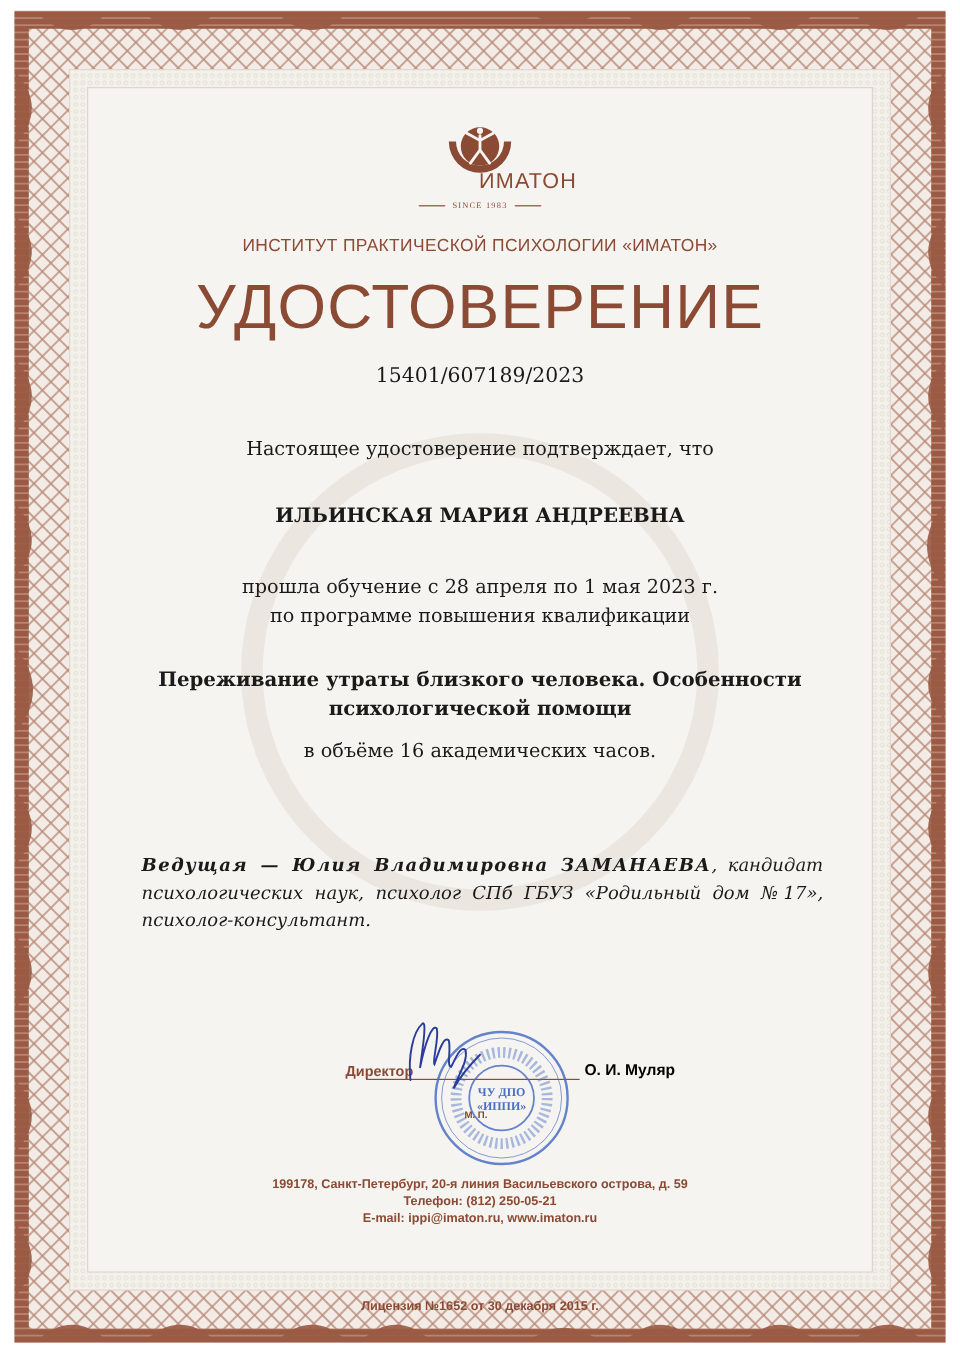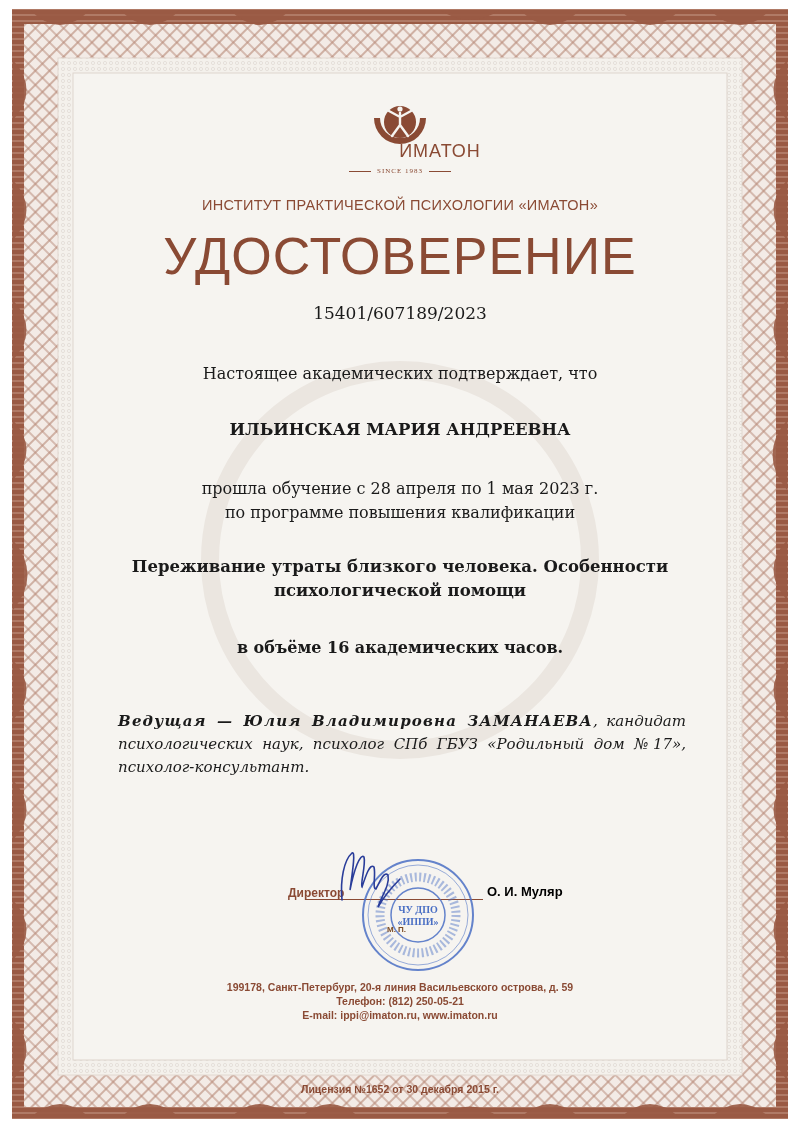--- a/index.html
+++ b/index.html
@@ -12,21 +12,21 @@
   .brand { color: #8a4a34; }
   .logo-name { top: 141px; font-size: 18px; letter-spacing: 1px; font-family: "Liberation Sans", sans-serif; padding-left: 40px; }
   .logo-since { top: 167px; font-size: 7px; letter-spacing: 1px; font-family: "Liberation Serif", serif; }
   .institute { top: 197px; font-size: 14.5px; letter-spacing: 0.3px; font-family: "Liberation Sans", sans-serif; color: #8a4a34; }
   .doc-title { top: 226px; font-size: 52px; font-family: "Liberation Sans", sans-serif; color: #8a4a34; letter-spacing: 1px; text-align: center; }
   .doc-number { top: 303px; font-size: 17px; font-weight: normal; }
   .confirm { top: 364px; font-size: 16px; }
   .name { top: 420px; font-size: 16.5px; font-weight: bold; }
   .period { top: 477px; font-size: 16px; line-height: 24px; }
   .program { top: 555px; font-size: 16.5px; font-weight: bold; line-height: 24px; }
-  .hours { top: 638px; font-size: 16px; font-weight: bold; }
+  .hours { top: 616px; font-size: 16px; }
 
   .lecturer {
     position: absolute; left: 118px; width: 568px; top: 710px;
     font-size: 15px; line-height: 23px; font-style: italic; text-align: justify;
     color: #1a1a1a;
   }
   .lecturer b { font-weight: bold; letter-spacing: 1.2px; }
 
   .director-label { position: absolute; left: 240px; top: 886px; font-size: 12px; font-weight: bold; color: #8a4a34; font-family: "Liberation Sans", sans-serif; margin-left: 48px; }
   .sign-line { position: absolute; left: 305px; top: 899px; width: 178px; height: 1px; background: #8a4a34; }
@@ -120,21 +120,21 @@
   </svg>
   <div class="txt logo-name brand">ИМАТОН</div>
   <div class="txt logo-since brand">
     <span style="display:inline-block;width:22px;height:1px;background:#8a4a34;vertical-align:middle;margin-right:6px;"></span><span>SINCE 1983</span><span style="display:inline-block;width:22px;height:1px;background:#8a4a34;vertical-align:middle;margin-left:6px;"></span>
   </div>
 
   <div class="txt institute">ИНСТИТУТ ПРАКТИЧЕСКОЙ ПСИХОЛОГИИ «ИМАТОН»</div>
   <div class="txt doc-title">УДОСТОВЕРЕНИЕ</div>
   <div class="txt doc-number serif">15401/607189/2023</div>
 
-  <div class="txt confirm serif">Настоящее академических подтверждает, что</div>
+  <div class="txt confirm serif">Настоящее удостоверение подтверждает, что</div>
   <div class="txt name serif">ИЛЬИНСКАЯ МАРИЯ АНДРЕЕВНА</div>
 
   <div class="txt period serif">
     <div>прошла обучение с 28 апреля по 1 мая 2023 г.</div>
     <div>по программе повышения квалификации</div>
   </div>
 
   <div class="txt program serif">
     <div>Переживание утраты близкого человека. Особенности</div>
     <div>психологической помощи</div>

